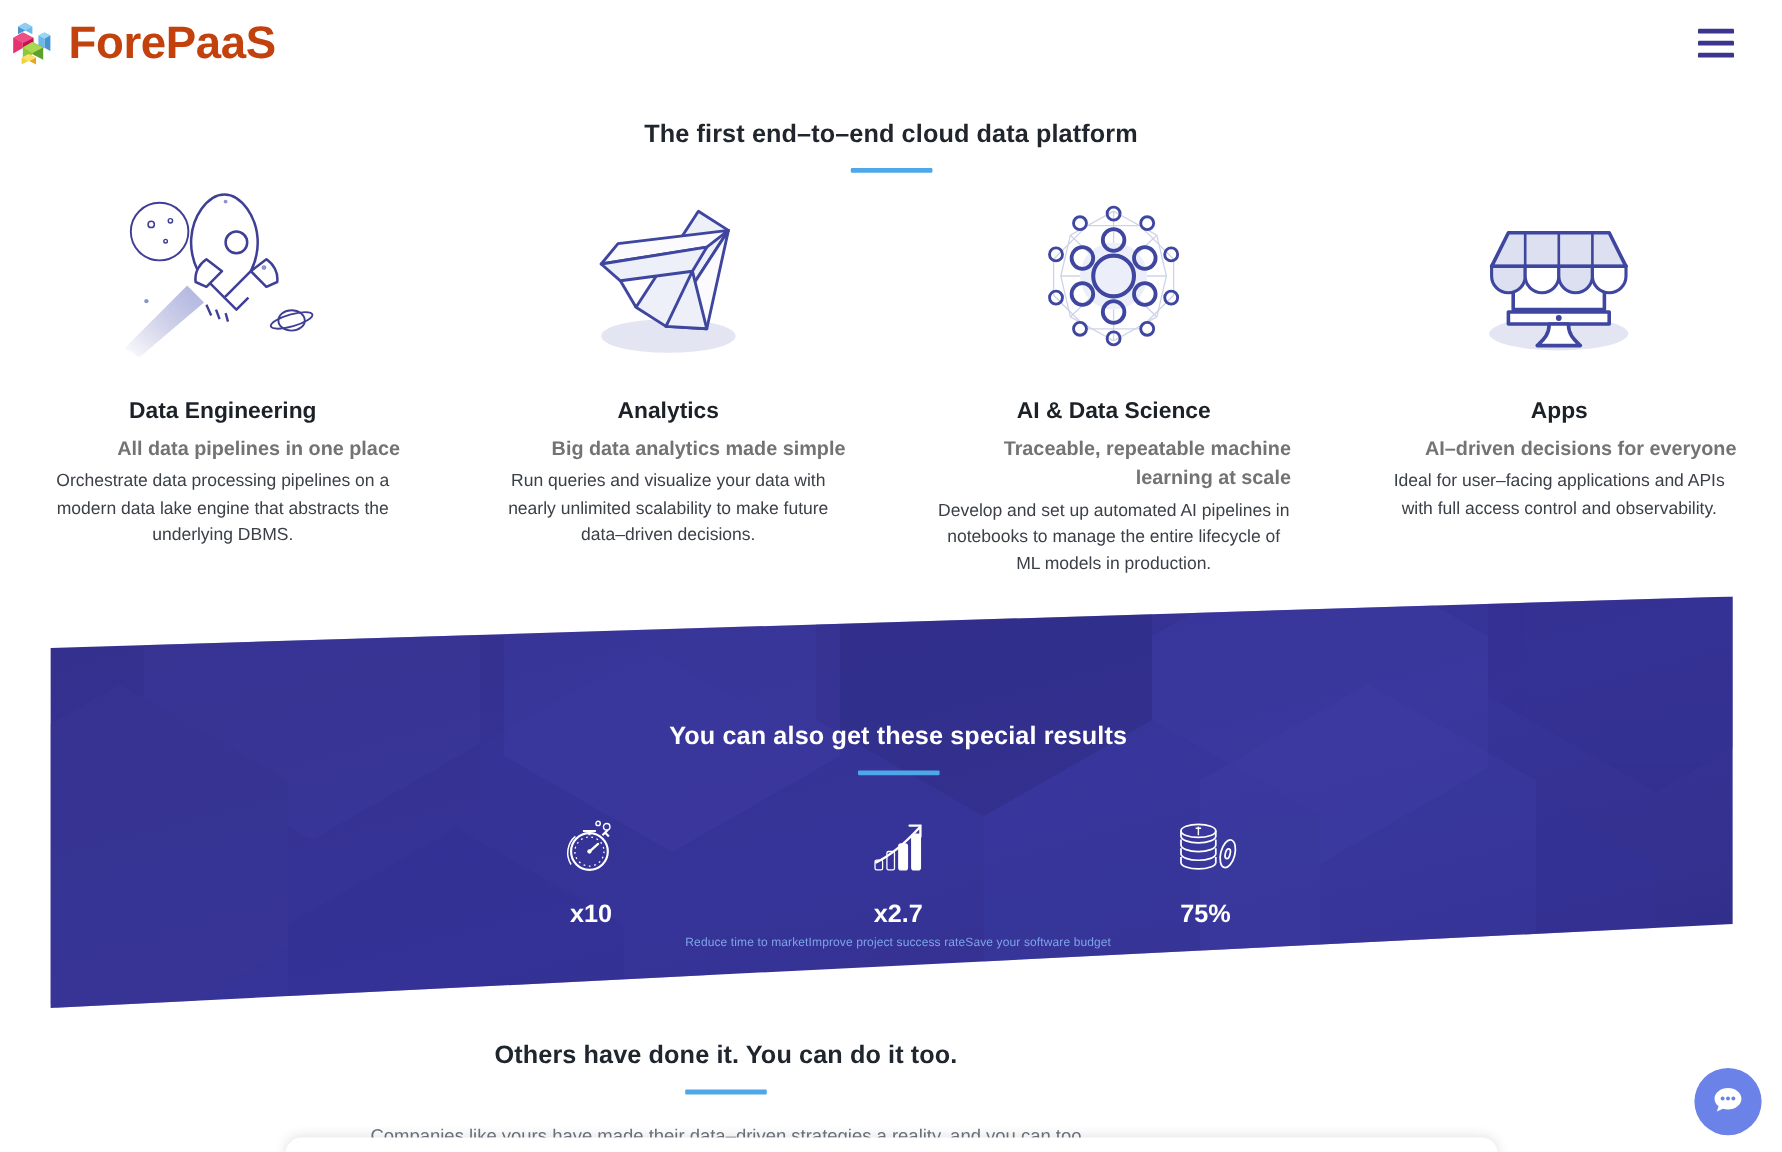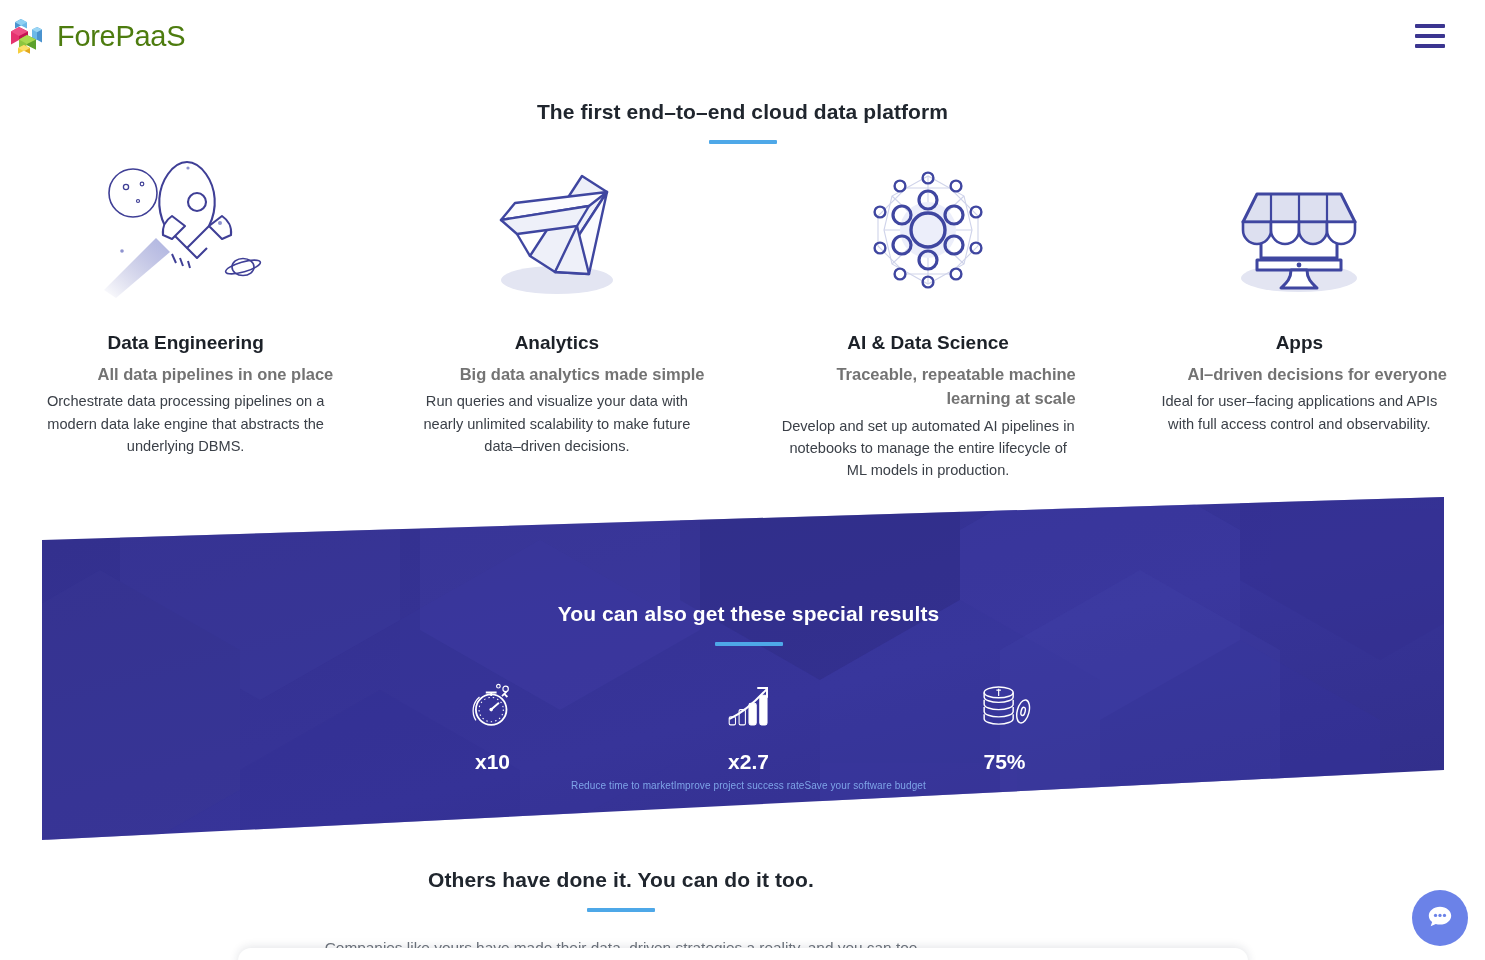--- a/index.html
+++ b/index.html
@@ -22,24 +22,24 @@
     background: #ffffff;
     display: flex;
     align-items: center;
     justify-content: space-between;
     padding: 0 24px 0 10px;
     z-index: 40;
   }
   .brand { display: flex; align-items: center; gap: 9px; }
   .brand-mark { width: 38px; height: 40px; flex: 0 0 auto; }
   .brand-name {
-    font-size: 29px;
+    font-size: 38px;
     letter-spacing: -0.3px;
-    color: #4d7c0f;
-    font-weight: 400;
+    color: #c2410c;
+    font-weight: 700;
   }
   .hamburger {
     width: 30px; height: 24px;
     display: flex; flex-direction: column; justify-content: space-between;
     cursor: pointer;
     margin-right: 16px;
   }
   .hamburger span {
     display: block; height: 4px; width: 100%;
     background: #3b3590; border-radius: 1px;
@@ -137,21 +137,21 @@
     font-size: 10px;
     color: #7ea4e8;
     text-align: center;
     letter-spacing: 0.1px;
   }
   .stat-captions span { white-space: nowrap; }
 
   
   .bottom {
     position: absolute;
-    left: 16px; top: 868px;
+    left: 0; top: 868px;
     width: 1210px;
     text-align: center;
   }
   .bottom-sub {
     margin-top: 27px;
     font-size: 15.4px;
     color: #6e747c;
   }
   .bottom-card {
     position: absolute;

